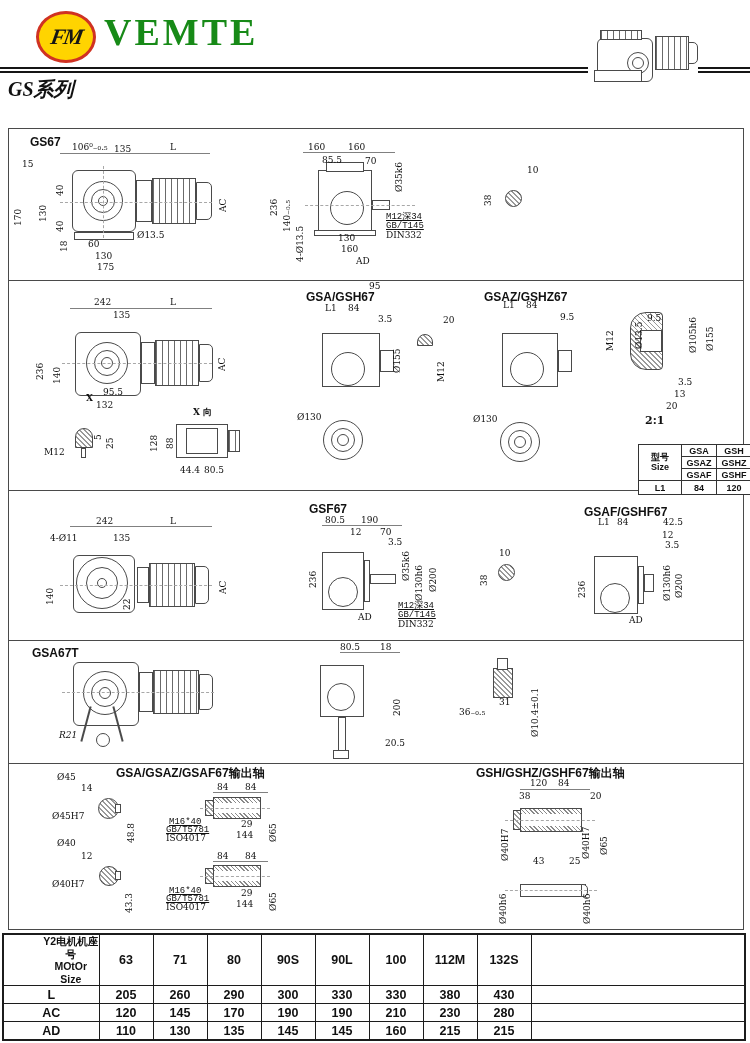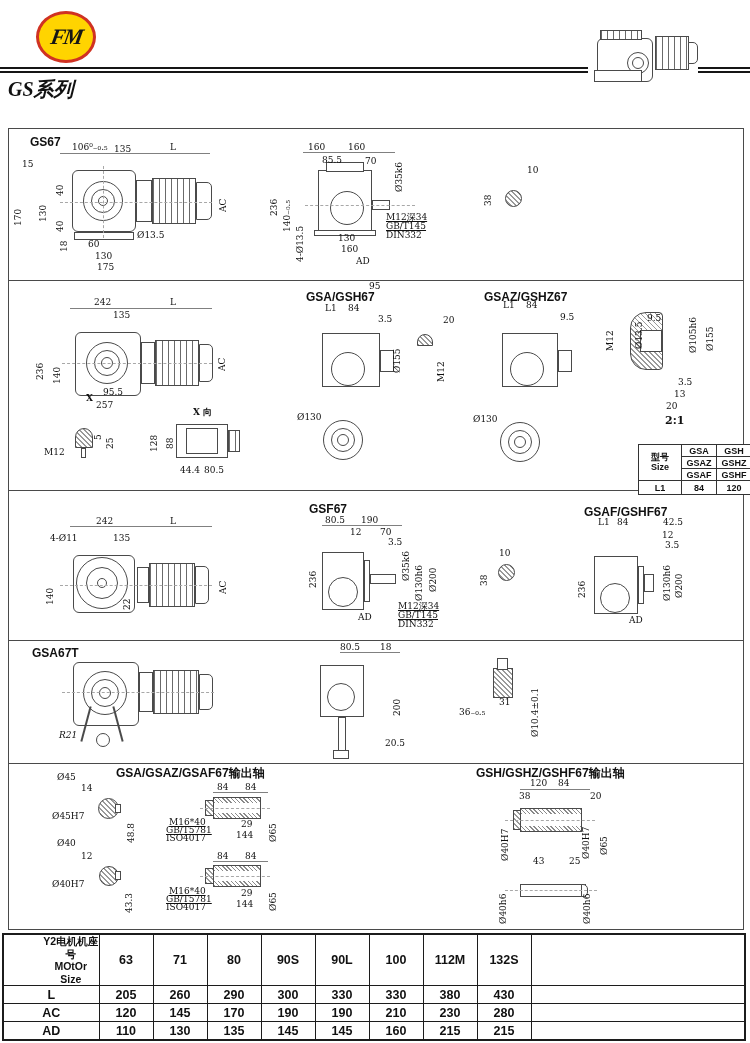--- a/index.html
+++ b/index.html
@@ -32,21 +32,21 @@
   .rgt{border-radius:0 5px 5px 0;}
   .dome{border-radius:9px 9px 0 0;}
   .moon{border-radius:16px 4px 4px 16px;}
   .tl{background:#4a4a4a;}
   .wht{background:#fff;border:1px solid #4a4a4a;}
 
   
   #annot{position:absolute;inset:0;z-index:3;}
   .dim{position:absolute;font:9px "DejaVu Serif",serif;color:#101010;white-space:nowrap;line-height:1;}
   .dim.rot{transform:rotate(-90deg);transform-origin:0 0;}
-  .dim.und{text-decoration:underline;}
+  .dim.und{text-decoration:underline;font-family:Liberation Mono, monospace;}
   .dim.bld{font-weight:bold;}
   .sec-label{position:absolute;font:bold 12px "Liberation Sans",sans-serif;color:#101010;white-space:nowrap;}
 
   
   .size-table{position:absolute;left:638px;top:444px;z-index:4;border-collapse:collapse;
               font:bold 9px "Liberation Sans",sans-serif;color:#111;background:#fff;}
   .size-table td{border:1px solid #333;text-align:center;padding:0 2px;height:11px;min-width:30px;}
   .size-table .st-head{min-width:38px;font-size:9px;line-height:1.1;}
   .size-table .st-l1{height:13px;}
 
@@ -60,20 +60,21 @@
   .motor-table .mt-fill{background:#fff;}
 </style>
 </head>
 <body>
 
 <div class="page">
 
   <div class="logo">
     <span class="logo-glyph">FM</span>
   </div>
+  <span class="brand">VEMTE</span>
   <div class="bar" style="top:67px"></div>
   <div class="bar" style="top:71px"></div>
 
   <div class="grp" style="z-index:5">
     <i class="shp wht" style="left:588px;top:26px;width:110px;height:56px;border:none"></i>
     <i class="shp box r6" style="left:597px;top:38px;width:56px;height:44px"></i>
     <i class="shp motor" style="left:600px;top:30px;width:42px;height:10px"></i>
     <i class="shp circ" style="left:627px;top:52px;width:22px;height:22px"></i>
     <i class="shp circ" style="left:632px;top:57px;width:12px;height:12px"></i>
     <i class="shp motor" style="left:655px;top:36px;width:34px;height:34px"></i>
@@ -274,21 +275,21 @@
       <span class="dim" style="left: 386px; top: 231px;">DIN332</span>
       <span class="dim" style="left: 527px; top: 166px;">10</span>
       <span class="dim rot" style="left: 484px; top: 206px;">38</span>
       <span class="dim" style="left: 94px; top: 298px;">242</span>
       <span class="dim" style="left: 170px; top: 298px;">L</span>
       <span class="dim" style="left: 113px; top: 311px;">135</span>
       <span class="dim rot" style="left: 36px; top: 380px;">236</span>
       <span class="dim rot" style="left: 53px; top: 384px;">140</span>
       <span class="dim" style="left: 103px; top: 388px;">95.5</span>
       <span class="dim bld" style="left: 86px; top: 394px;">X</span>
-      <span class="dim" style="left: 96px; top: 401px;">257</span>
+      <span class="dim" style="left: 96px; top: 401px;">132</span>
       <span class="dim rot" style="left: 218px; top: 371px;">AC</span>
       <span class="dim" style="left: 44px; top: 448px;">M12</span>
       <span class="dim rot" style="left: 94px; top: 440px;">5</span>
       <span class="dim rot" style="left: 106px; top: 449px;">25</span>
       <span class="dim bld" style="left: 193px; top: 408px;">X 向</span>
       <span class="dim rot" style="left: 150px; top: 452px;">128</span>
       <span class="dim rot" style="left: 166px; top: 449px;">88</span>
       <span class="dim" style="left: 180px; top: 466px;">44.4</span>
       <span class="dim" style="left: 204px; top: 466px;">80.5</span>
       <div class="sec-label" style="left: 306px; top: 290px;">GSA/GSH67</div>
@@ -305,21 +306,21 @@
       <span class="dim" style="left: 560px; top: 313px;">9.5</span>
       <span class="dim" style="left: 473px; top: 415px;">Ø130</span>
       <span class="dim rot" style="left: 606px; top: 351px;">M12</span>
       <span class="dim" style="left: 647px; top: 314px;">9.5</span>
       <span class="dim rot" style="left: 635px; top: 349px;">Ø13.5</span>
       <span class="dim rot" style="left: 689px; top: 353px;">Ø105h6</span>
       <span class="dim rot" style="left: 706px; top: 351px;">Ø155</span>
       <span class="dim" style="left: 678px; top: 378px;">3.5</span>
       <span class="dim" style="left: 674px; top: 390px;">13</span>
       <span class="dim" style="left: 666px; top: 402px;">20</span>
-      <span class="dim bld" style="font-size: 11px; left: 665px; top: 415px;">2:1</span>
+      <span class="dim bld" style="font-size: 11px; left: 645px; top: 415px;">2:1</span>
       <div class="sec-label" style="left: 309px; top: 502px;">GSF67</div>
       <span class="dim" style="left: 96px; top: 517px;">242</span>
       <span class="dim" style="left: 170px; top: 517px;">L</span>
       <span class="dim" style="left: 50px; top: 534px;">4-Ø11</span>
       <span class="dim" style="left: 113px; top: 534px;">135</span>
       <span class="dim rot" style="left: 46px; top: 605px;">140</span>
       <span class="dim rot" style="left: 123px; top: 610px;">22</span>
       <span class="dim rot" style="left: 219px; top: 594px;">AC</span>
       <span class="dim" style="left: 325px; top: 516px;">80.5</span>
       <span class="dim" style="left: 361px; top: 516px;">190</span>

